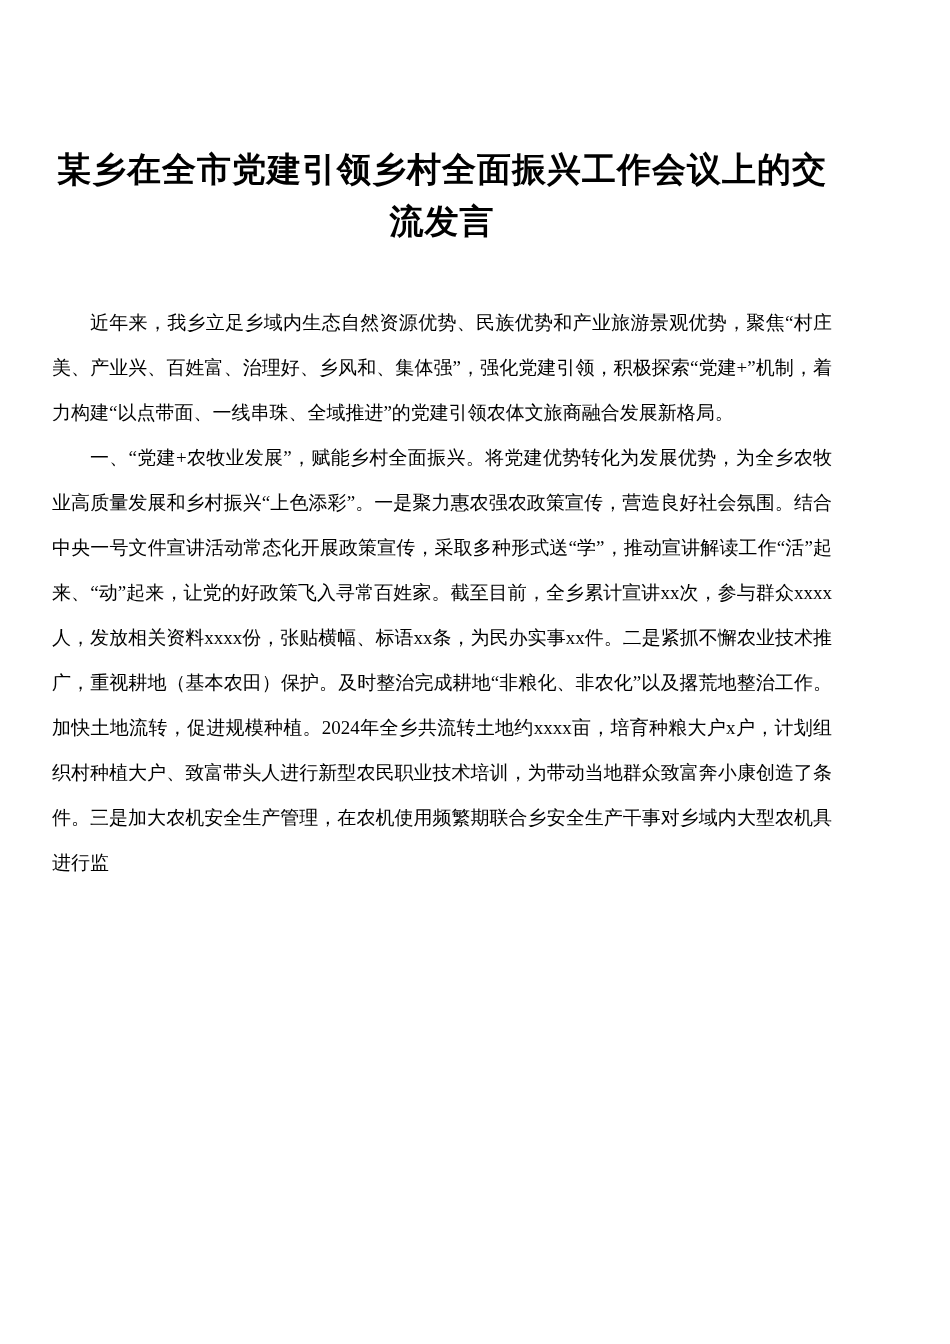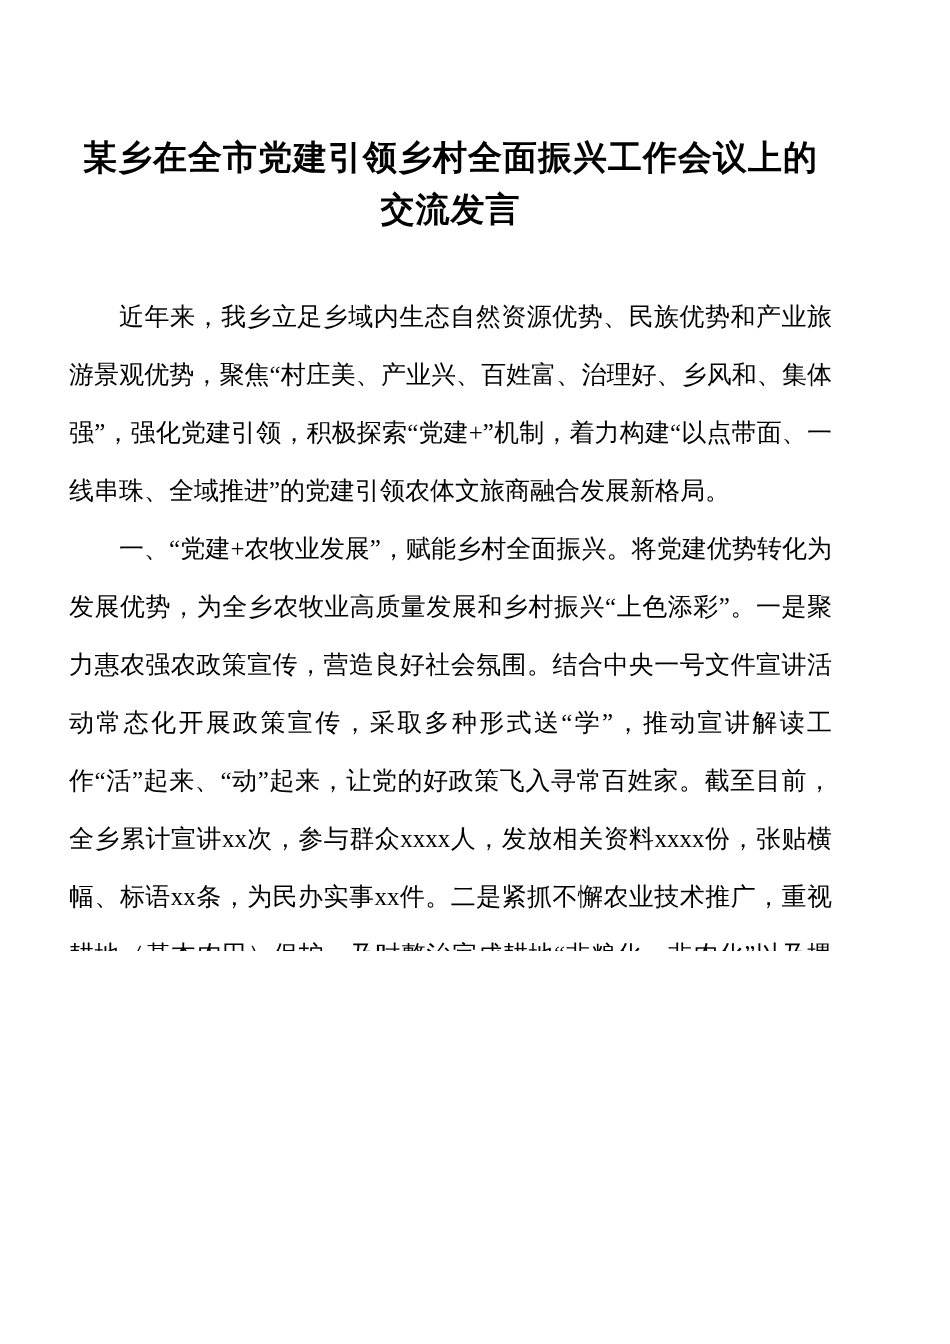--- a/index.html
+++ b/index.html
@@ -4,43 +4,43 @@
 <style>
   html, body {
     margin: 0;
     padding: 0;
     background: #ffffff;
   }
   .page {
     position: relative;
     width: 950px;
     height: 947px;
-    margin: 4px auto;
+    margin: 16px auto;
     background: #ffffff;
     box-sizing: border-box;
-    padding: 128px 118px 0 69px;
+    padding: 128px 118px 0 52px;
     font-family: "Liberation Serif", "DejaVu Serif", serif;
     color: #000000;
     overflow: hidden;
   }
   .doc-title {
     margin: 0 0 52px 0;
     padding: 0;
     font-size: 34px;
     font-weight: 700;
     line-height: 52px;
     text-align: center;
     letter-spacing: 1px;
     font-family: "Liberation Serif", "DejaVu Serif", serif;
   }
   .doc-body p.para {
     margin: 0;
     padding: 0;
-    font-size: 25px;
-    line-height: 58px;
+    font-size: 19px;
+    line-height: 45px;
     text-align: justify;
     text-justify: inter-ideograph;
     text-indent: 2em;
     word-break: break-all;
   }
   .doc-body p.para span.bold {
     font-weight: 400;
   }
 </style>
 </head>

